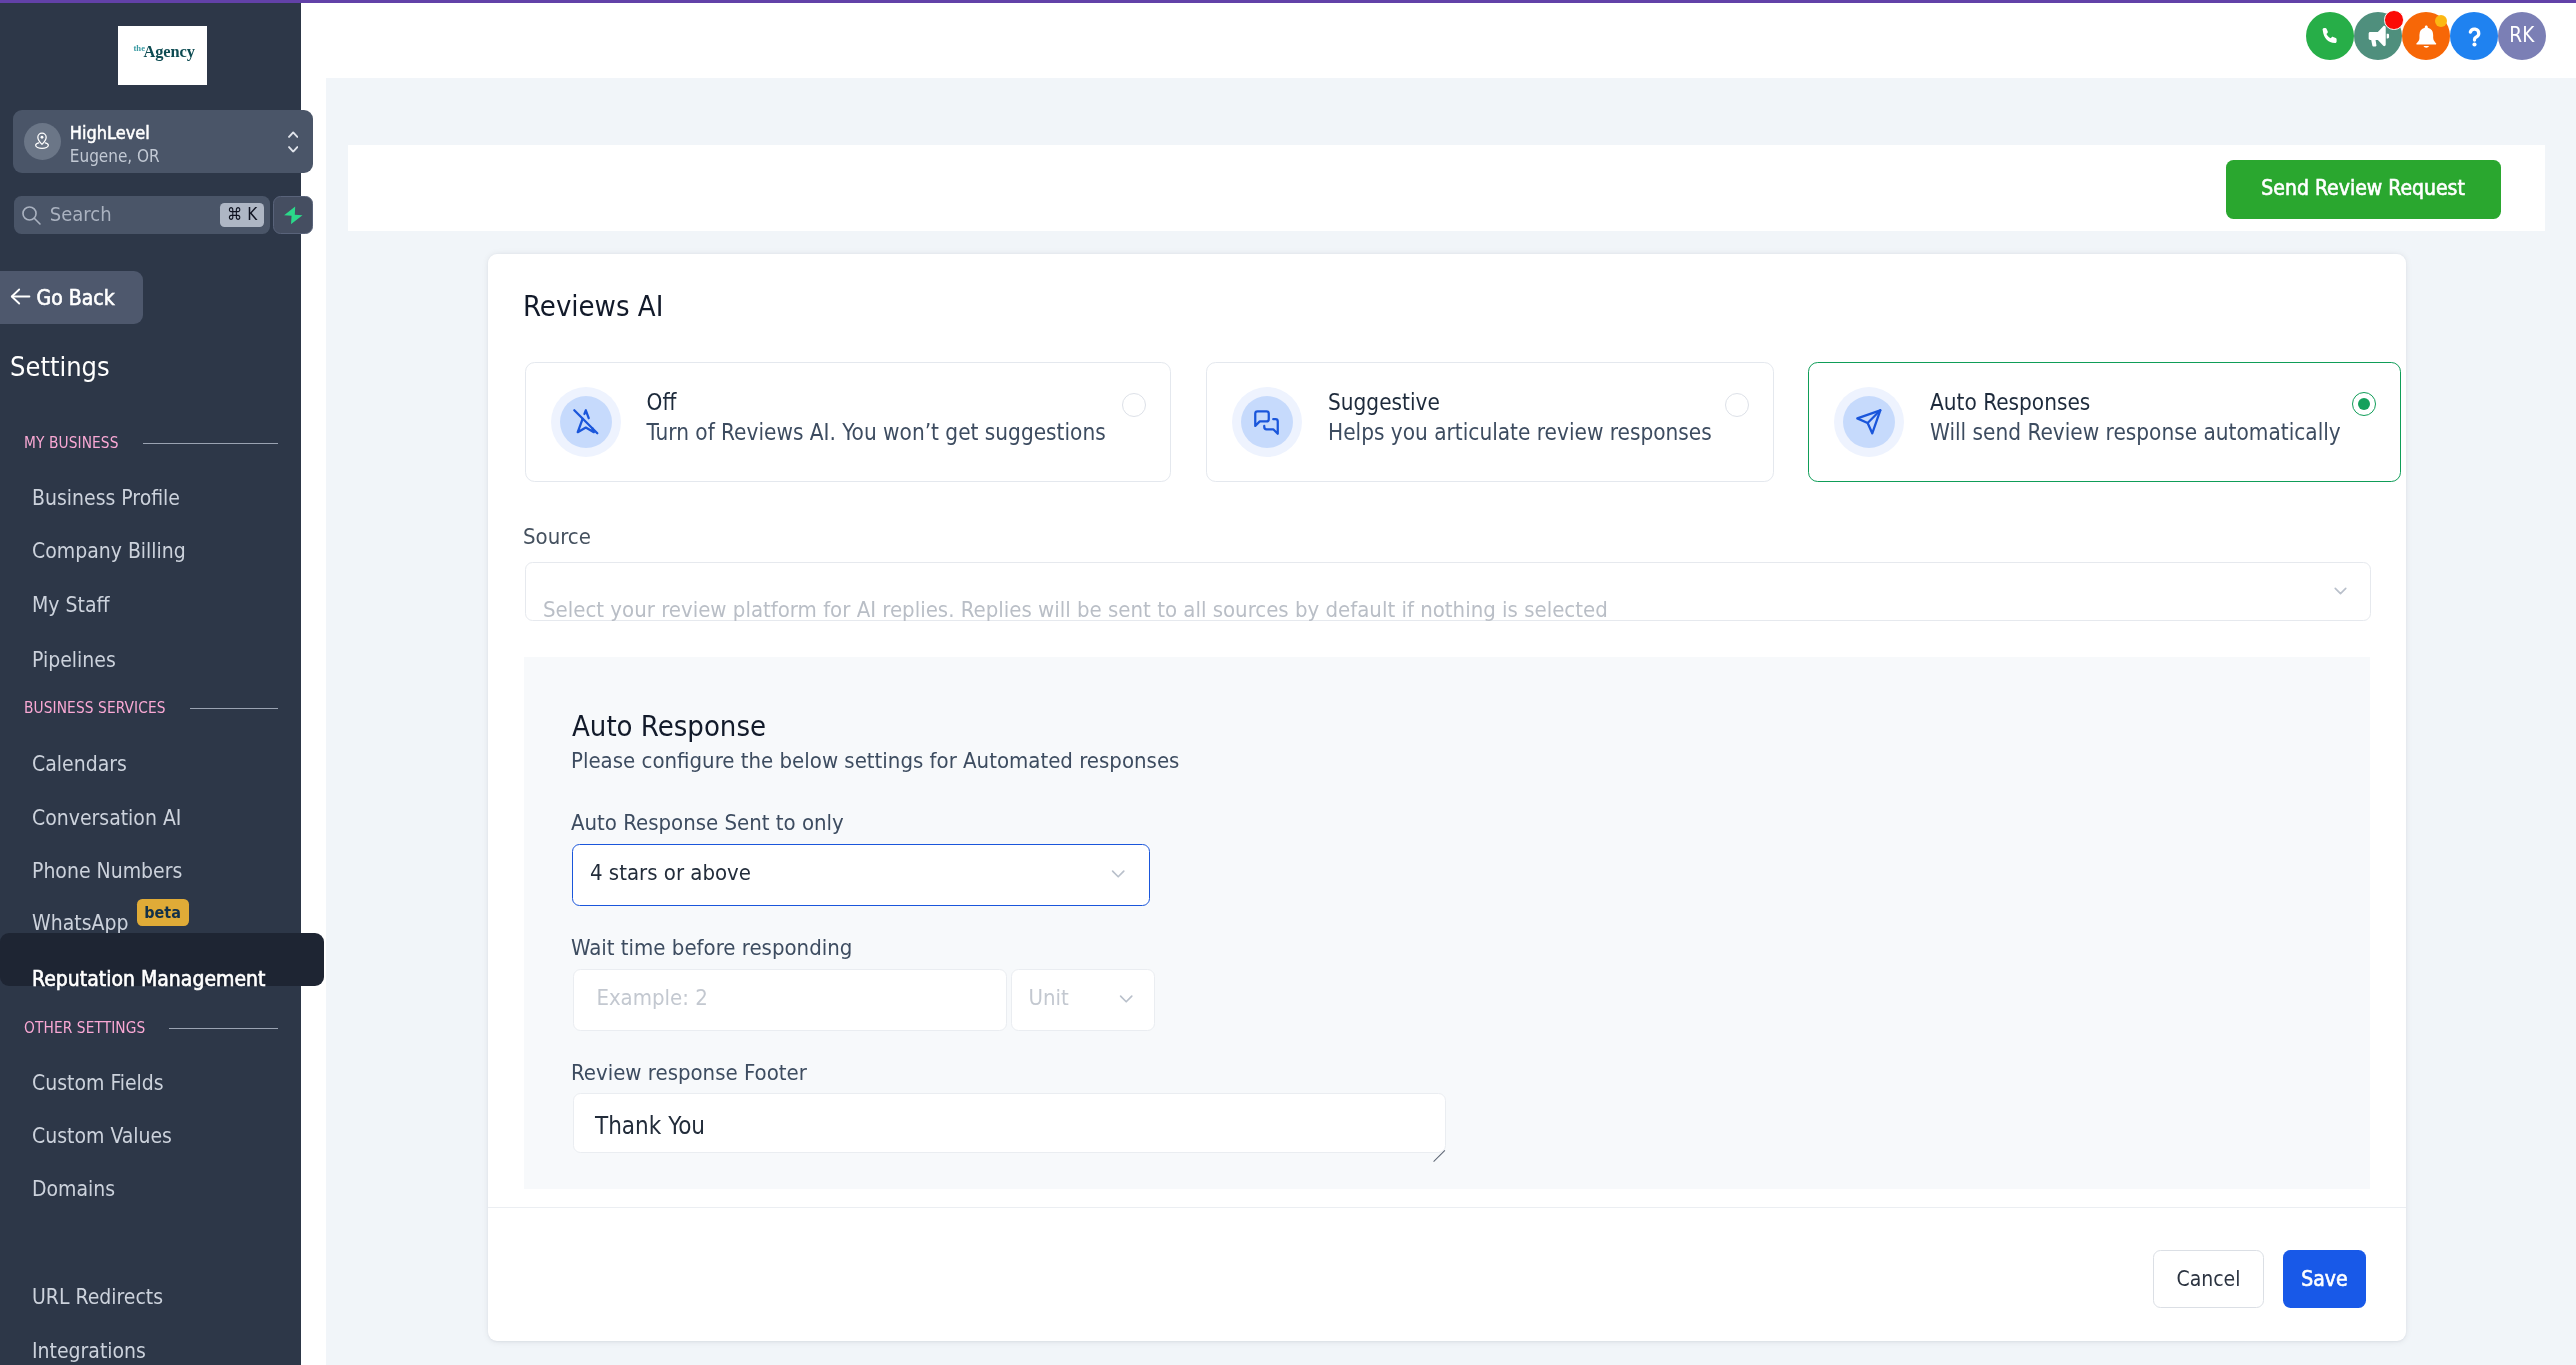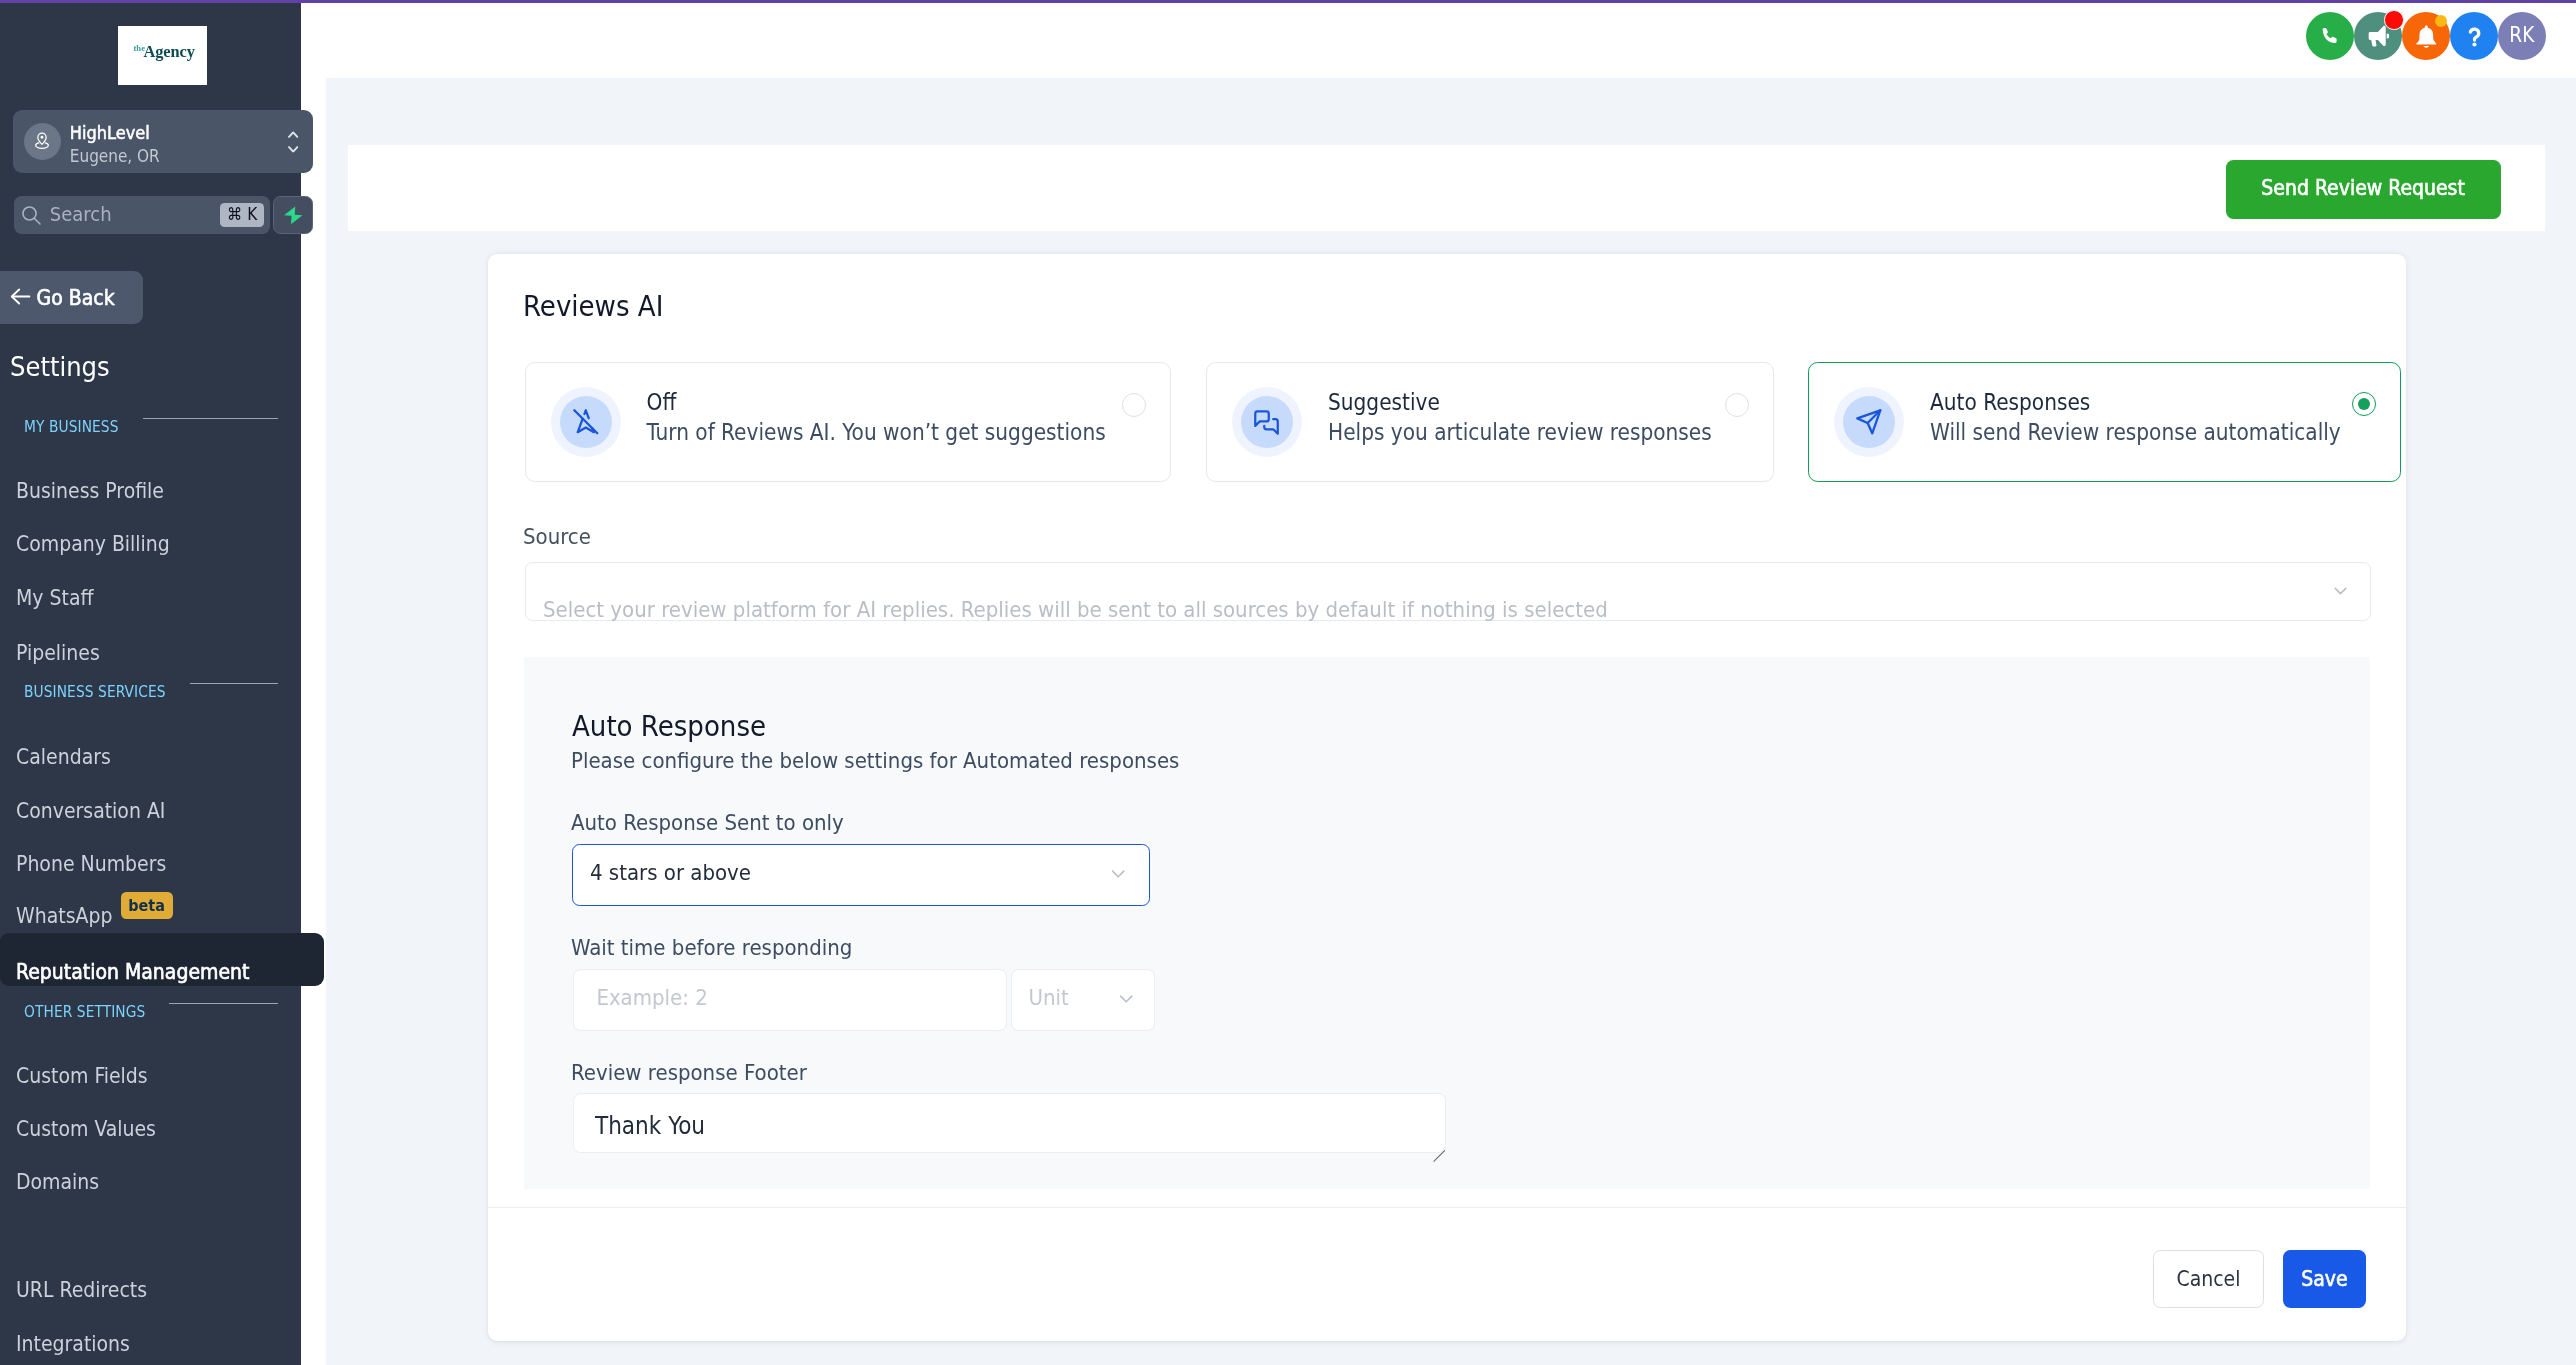--- a/index.html
+++ b/index.html
@@ -39,25 +39,25 @@
   .bolt-box { position:absolute; left:273px; top:196px; width:40px; height:38px; background:#454e61;
               border:0.7px solid #59637a; border-radius:7.5px; display:flex; align-items:center; justify-content:center; }
 
   .goback { position:absolute; left:-10.4px; top:271px; width:153px; height:53px; background:#4e586d;
             border-radius:9px; display:flex; align-items:center; }
   .goback-inner { margin-left:20px; display:flex; align-items:center; gap:6px; }
   .goback-txt { font-size:21px; font-weight:400; color:#ffffff; -webkit-text-stroke:0.6px #ffffff; position:relative; top:0.7px; }
 
   .settings-title { position:absolute; left:10px; top:353px; font-size:27px; font-weight:400; color:#ffffff; line-height:1; }
 
-  .sec-head { position:absolute; left:24px; right:23px; font-size:15.3px; letter-spacing:0.1px; color:#7dd3fc; display:flex; white-space:nowrap; }
+  .sec-head { position:absolute; left:24px; right:23px; font-size:15.3px; letter-spacing:0.1px; color:#f9a8d4; display:flex; align-items:center; white-space:nowrap;margin-top:16px; }
   .sec-rule { flex:1 1 auto; height:0.7px; background:#9aa3b2; margin-left:24px; }
 
   .nav-item { position:absolute; left:0; width:326px; height:53px; display:flex; align-items:center; }
-  .nav-item .lbl { margin-left:16px; font-size:21px; color:#ccd2dc; position:relative; top:12px; }
+  .nav-item .lbl { margin-left:32px; font-size:21px; color:#ccd2dc; position:relative; top:19px; }
   .nav-item.active { background:#1e2533; border-radius:9px; width:324px; }
   .nav-item.active .lbl { color:#ffffff; font-weight:400; font-size:21px; -webkit-text-stroke:0.6px #ffffff; }
   .beta { display:inline-block; margin-left:8.2px; background:#e0ab37; color:#123049; font-size:16px; font-weight:700;
           border-radius:5.2px; width:52px; height:27px; line-height:27px; text-align:center; position:relative; top:-12px; }
 
   
   .header { position:absolute; left:326px; top:3px; width:2242px; height:75px; background:#ffffff; z-index:10; }
   .hdr-icons { position:absolute; right:22px; top:33px; transform:translateY(-50%); display:flex; align-items:flex-end; }
   .hicon { width:48px; height:48px; border-radius:50%; display:flex; align-items:center; justify-content:center; position:relative; }
   .hdot { position:absolute; border-radius:50%; }

